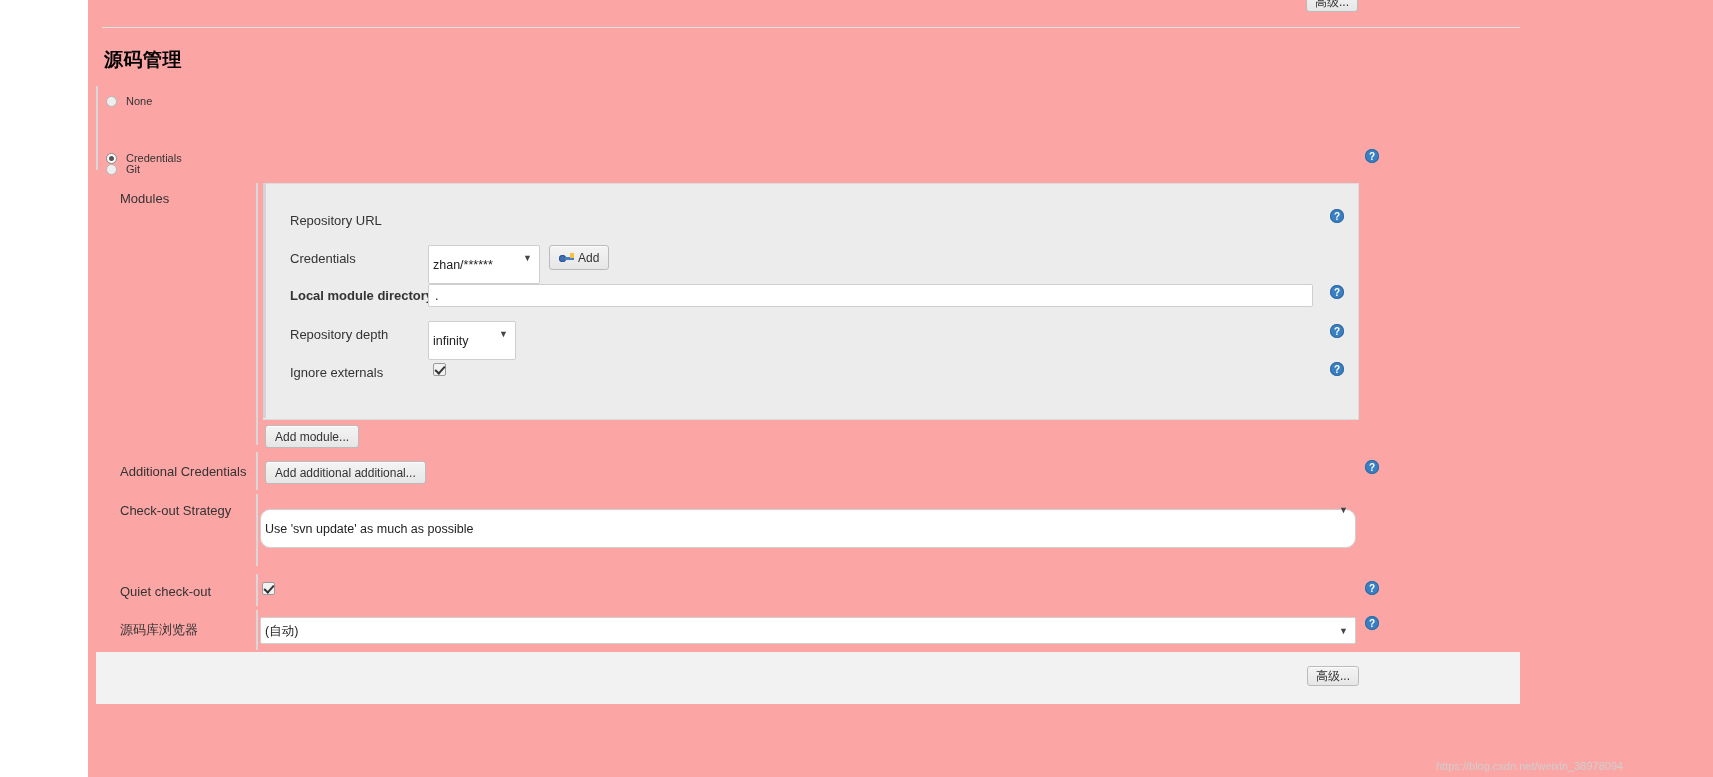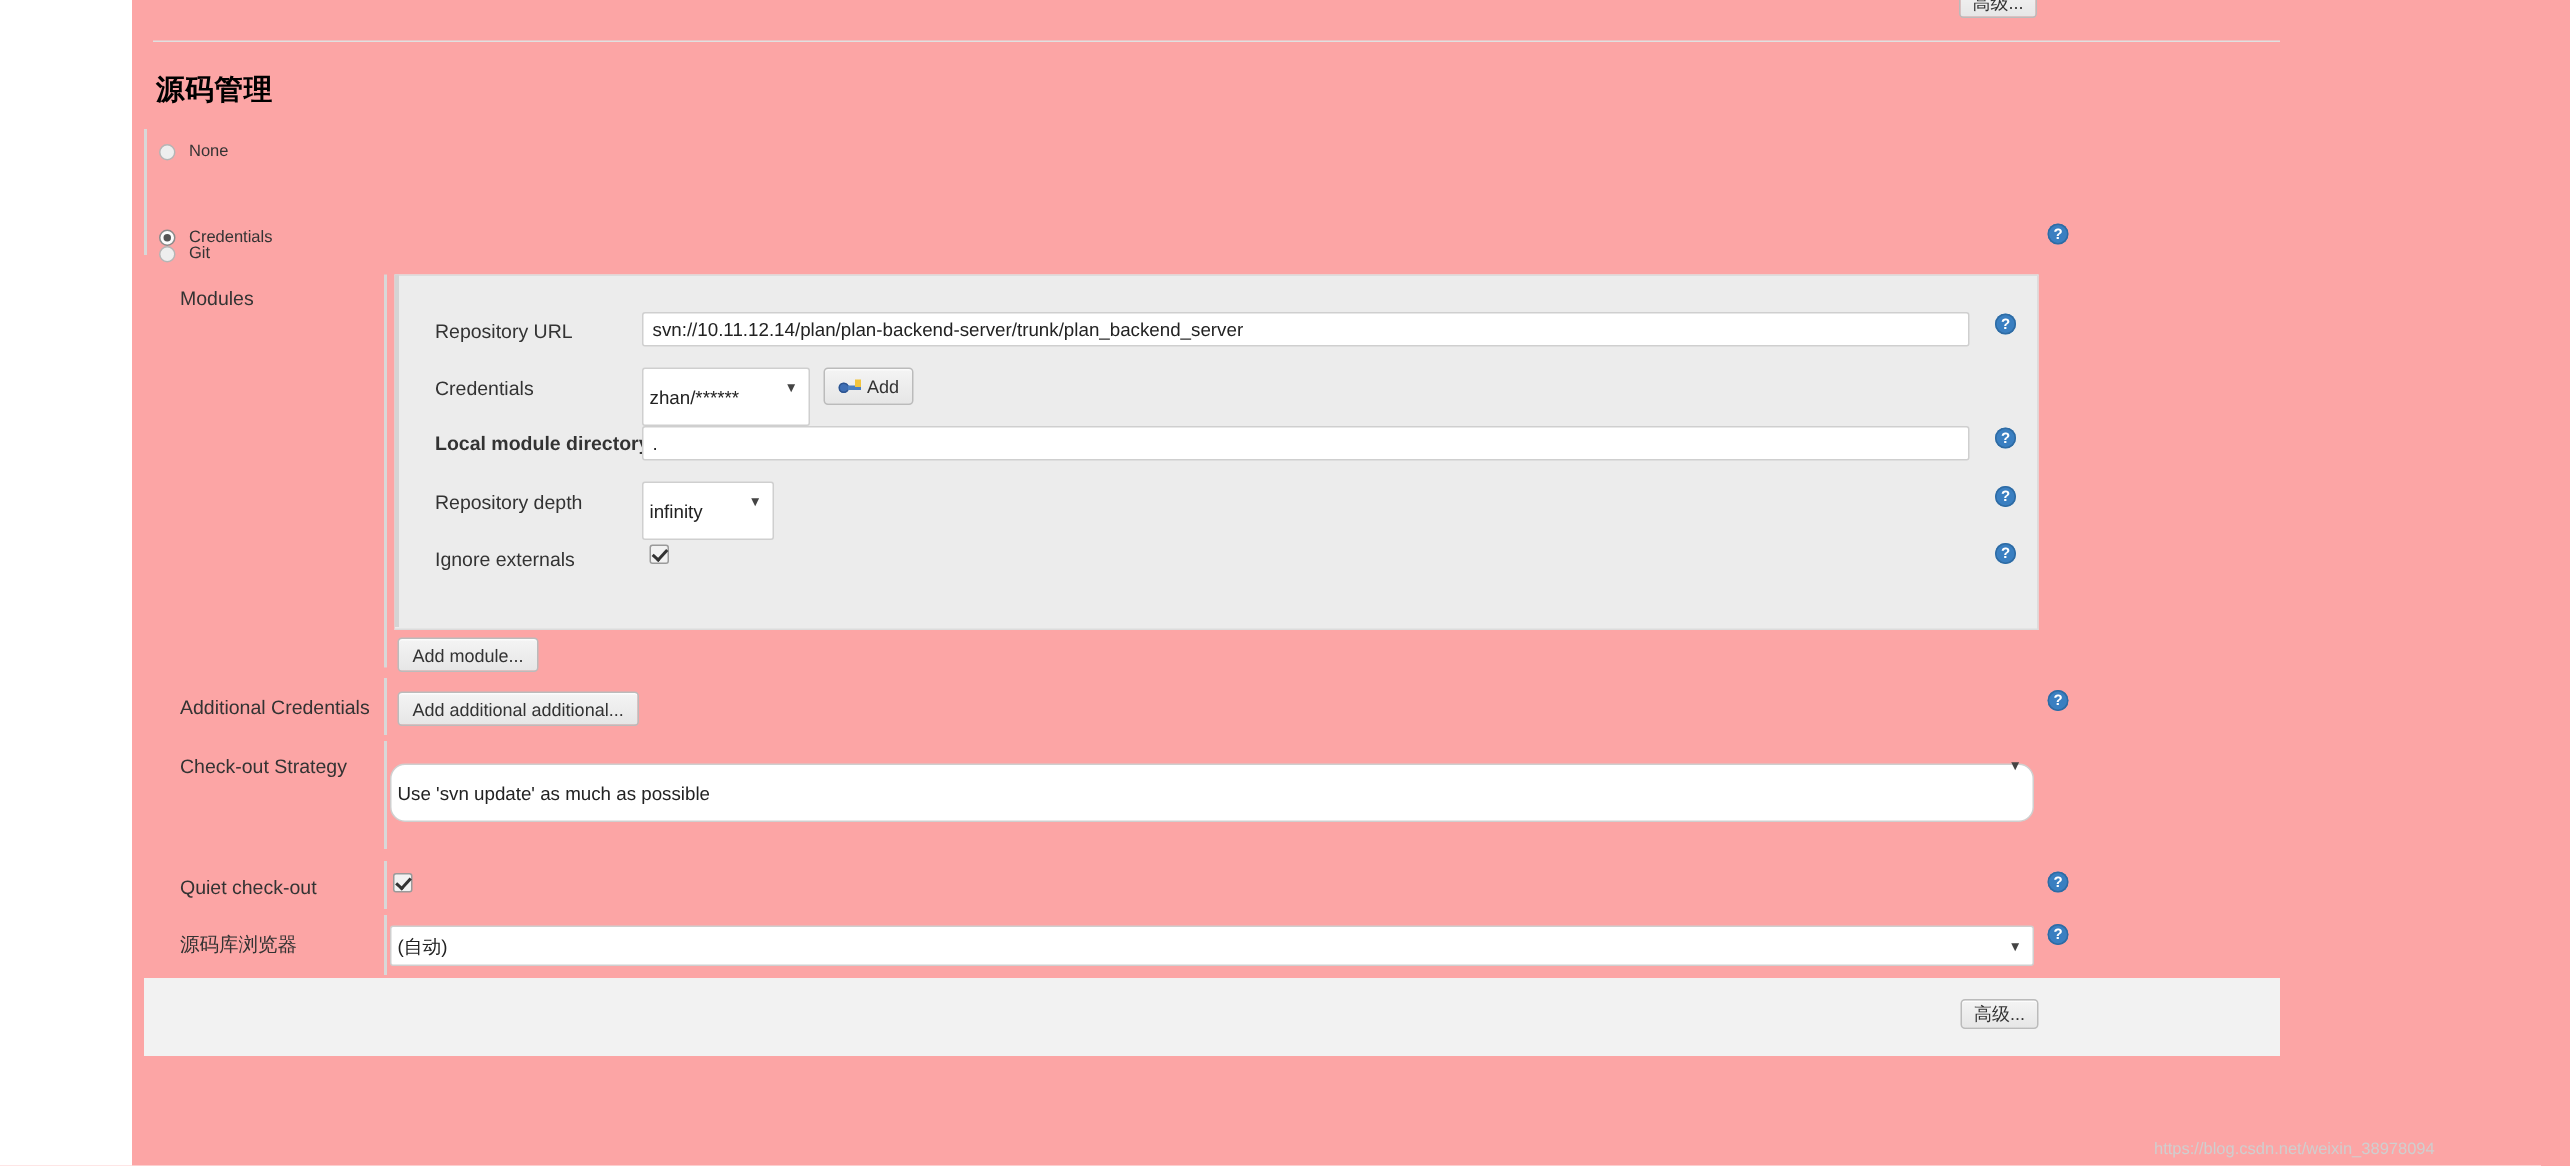--- a/index.html
+++ b/index.html
@@ -162,21 +162,20 @@
     <div class="help" style="left:1277px;top:149px;">?</div>
 
     <div class="vrule" style="left:168px;top:183px;height:262px;"></div>
 
     <div class="field-label" style="left:32px;top:191px;">Modules</div>
 
     <div class="modules-panel" style="left:175px;top:183px;width:1095px;height:235px;"></div>
     <div class="panel-edge" style="left:175px;top:183px;height:235px;"></div>
 
     <div class="field-label" style="left:202px;top:213px;">Repository URL</div>
-    <input class="txt" type="text" style="left: 340px; top: 208px; width: 885px;" value="svn://10.11.12.14/plan/plan-backend-server/trunk/plan_backend_server">
     <div class="help" style="left:1242px;top:209px;">?</div>
 
     <div class="field-label" style="left:202px;top:251px;">Credentials</div>
     <div class="sel-wrap" style="left:340px;top:245px;">
       <select class="sel" style="left:0;top:0;width:112px;">
         <option>zhan/******</option>
       </select>
       <span class="sel-arrow" style="left:95px;top:8px;">▼</span>
     </div>
     <button class="btn" style="position:absolute;left:461px;top:245px;height:25px;">

